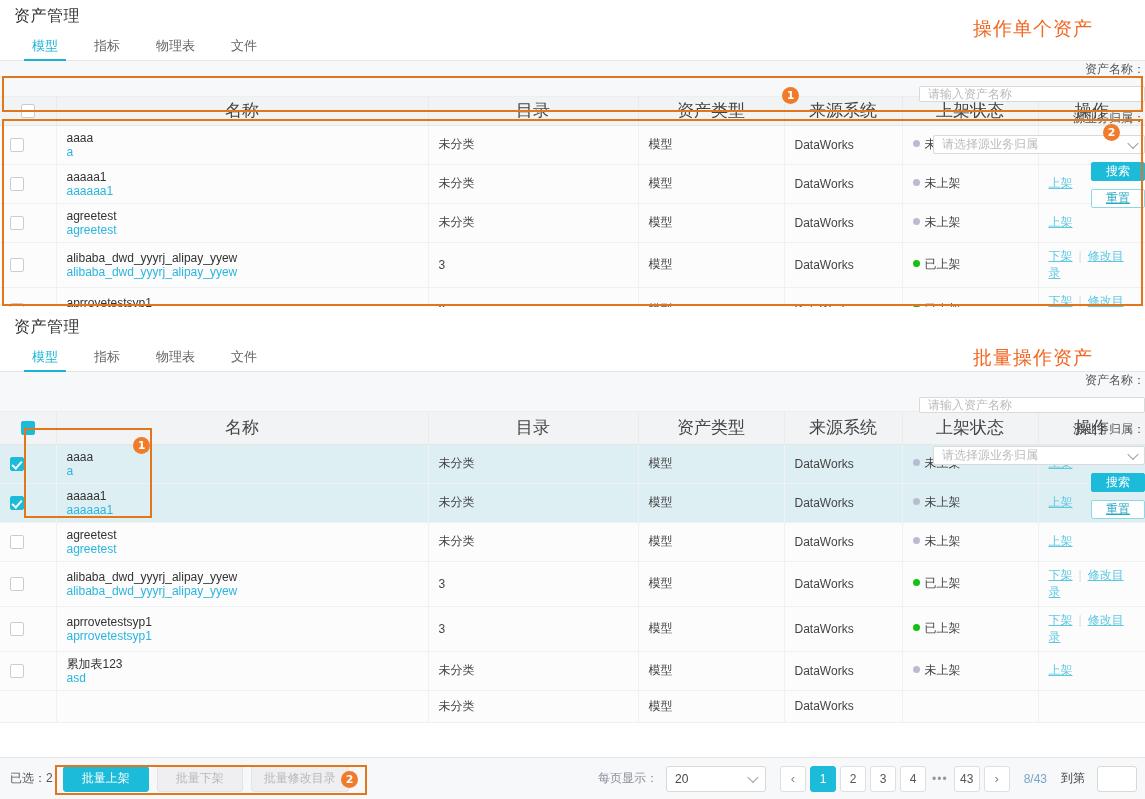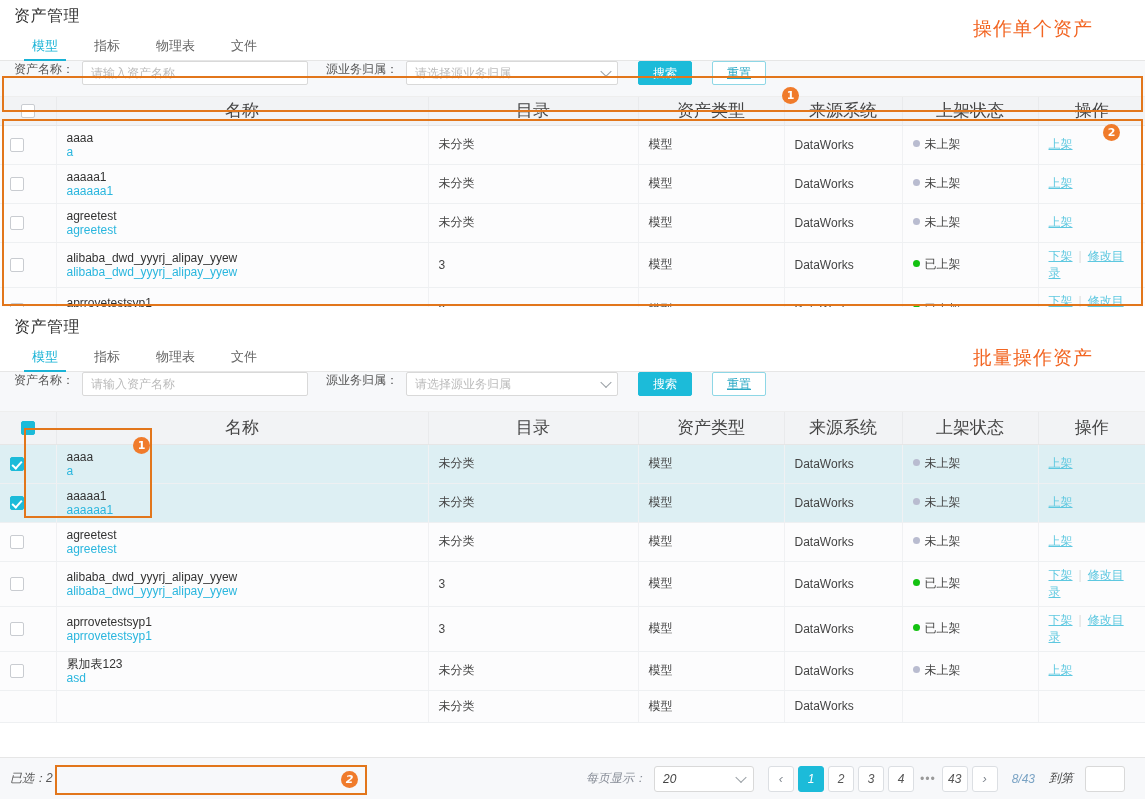--- a/index.html
+++ b/index.html
@@ -36,23 +36,24 @@
   }
   .tab.active { color: #19b3d6; }
   .tab.active::after {
     content: ""; position: absolute; left: 10px; right: 10px; bottom: -1px;
     height: 2px; background: #19b3d6;
   }
   .tabs-spacer { flex: 1; }
 
   
   .filterbar {
-    display: flex; align-items: flex-start; gap: 8px;
+    display: flex; align-items: flex-end; gap: 8px;
     background: #f7f8fa; height: 38px; padding: 0 0 0 14px;
     border-bottom: 1px solid #eee;
+    flex-direction: column;
   }
   .flabel { color: #555; font-size: 12px; white-space: nowrap; }
   .ftext {
     width: 226px; height: 24px; border: 1px solid #d9d9d9; background: #fff;
     border-radius: 2px; padding: 0 8px; font-size: 12px; color: #333;
     font-family: inherit;
   }
   .ftext::placeholder { color: #bbb; }
   .fselect {
     width: 212px; height: 24px; border: 1px solid #d9d9d9; background: #fff;
@@ -132,21 +133,21 @@
     position: absolute; width: 17px; height: 17px; border-radius: 50%;
     background: #F07B2B; color: #fff; font-size: 11px; font-weight: bold;
     display: flex; align-items: center; justify-content: center;
     font-family: "DejaVu Sans", sans-serif; line-height: 1;
   }
 
   
   .footer {
     position: absolute; left: 0; bottom: 0; width: 1145px; height: 42px;
     background: #f7f8fa; border-top: 1px solid #e6e6e6;
-    display: flex; align-items: center; padding: 0 20px 0 10px; font-style: italic;
+    display: flex; align-items: center; padding: 0 8px 0 10px;
   }
   .selcount { color: #555; font-size: 12px; margin-right: 10px; white-space: nowrap;}
   .bulkwrap { display: flex; align-items: center; gap: 8px; }
   .btn-bulk-on {
     background: #1cbbd9; color: #fff; border: 1px solid #1cbbd9; height: 26px;
     min-width: 86px; border-radius: 3px; font-size: 12px; display: inline-flex;
     align-items: center; justify-content: center; cursor: pointer; padding: 0 12px;
   }
   .btn-bulk-off {
     background: #efeff1; color: #b5b8bd; border: 1px solid #e3e4e6; height: 26px;
@@ -431,20 +432,25 @@
       </tbody>
     </table>
     </div>
 
     <div class="obox" style="left:24px; top:121px; width:128px; height:90px;"></div>
     <div class="badge" style="left:133px; top:130px;">1</div>
   </div>
 
   <div class="footer">
     <span class="selcount">已选：2</span>
+    <div class="bulkwrap" style="position:relative;">
+      <div class="btn-bulk-on">批量上架</div>
+      <div class="btn-bulk-off">批量下架</div>
+      <div class="btn-bulk-off">批量修改目录</div>
+    </div>
 
     <div class="pager">
       <span class="pg-label">每页显示：</span>
       <div class="pg-select">
         <span>20</span>
         <span class="caret"></span>
       </div>
       <div class="pg-btns">
         <div class="pg-btn arrow">‹</div>
         <div class="pg-btn cur">1</div>

